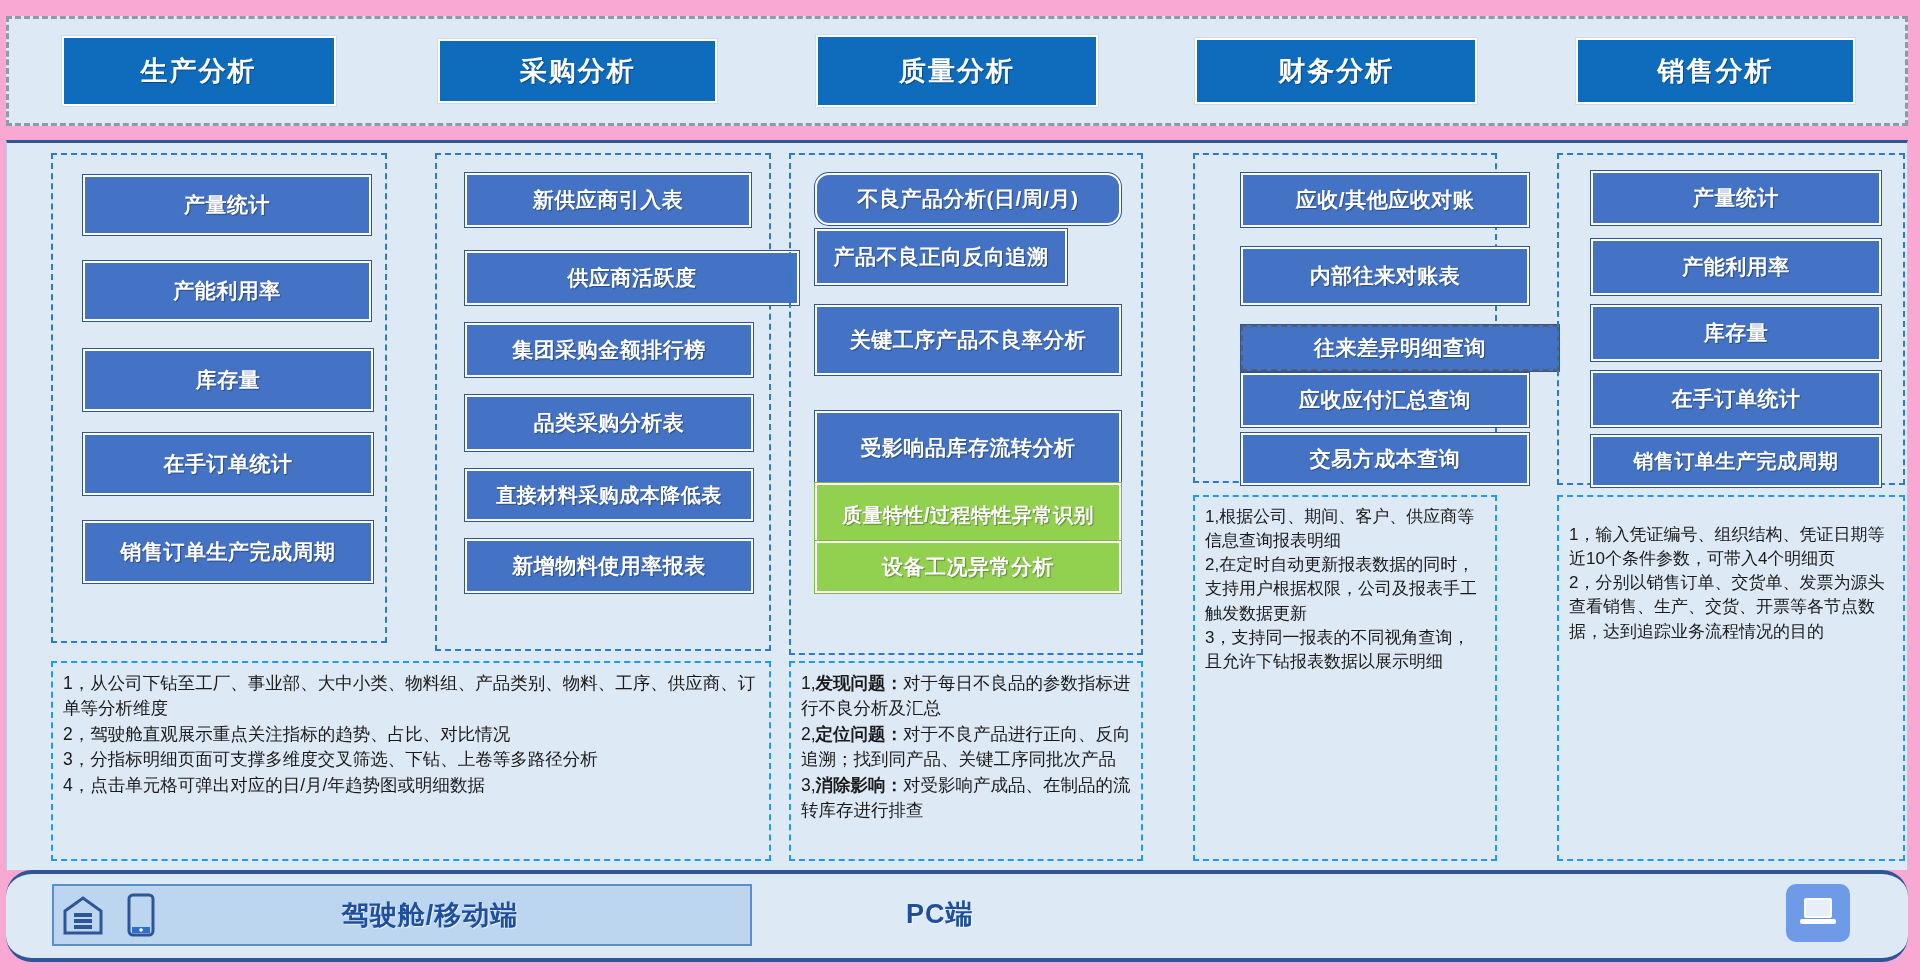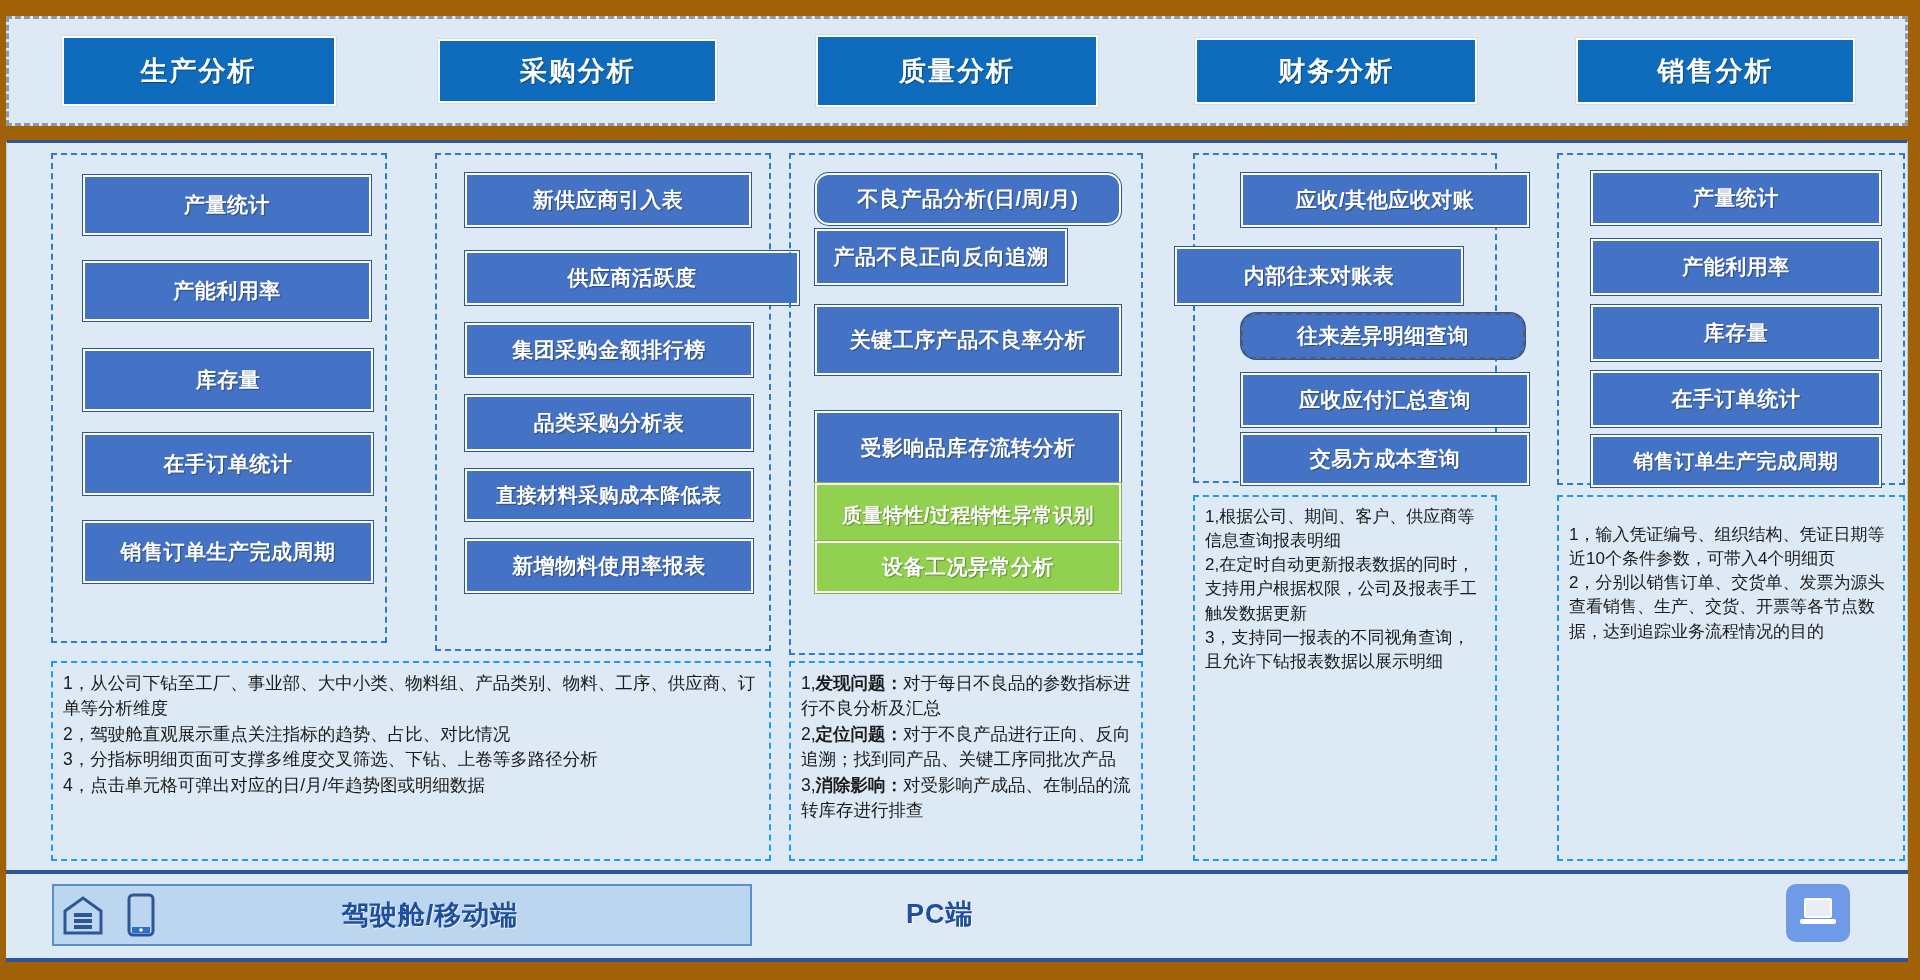--- a/index.html
+++ b/index.html
@@ -2,21 +2,21 @@
 <html><head>
 <meta charset="utf-8">
 <style>
   html,body{margin:0;padding:0;}
   body{
     width:1920px;height:980px;
     background:#ffffff;
     font-family:"Liberation Sans","DejaVu Sans",sans-serif;
     overflow:hidden;
   }
-  .page{position:relative;width:1920px;height:980px;background:#a16207;}
+  .page{position:relative;width:1920px;height:980px;background:#f9a8d4;}
 
   
   .header-strip{
     position:absolute;left:6px;top:16px;width:1902px;height:110px;
     background:#dde9f5;
     border:3px dashed #8f9aa6;
     box-sizing:border-box;
     display:flex;align-items:center;
   }
   .hdr-slot{flex:1 1 0;display:flex;align-items:center;justify-content:center;}
@@ -87,20 +87,21 @@
   .descbox b{font-weight:bold;}
   .descbox.small{font-size:17px;line-height:1.42;}
 
   
   .bottom-bar{
     position:absolute;left:6px;top:870px;width:1902px;height:92px;
     background:#dde9f5;
     border-top:4px solid #2f5597;
     border-bottom:4px solid #2f5597;
     box-sizing:border-box;
+    border-radius:26px;
   }
   .bb-left{
     position:absolute;left:46px;top:10px;width:700px;height:62px;
     background:#bcd6ef;
     border:2px solid #5b8fc9;
     box-sizing:border-box;
     display:flex;align-items:center;
   }
   .bb-icon{width:58px;display:flex;align-items:center;justify-content:center;}
   .bb-label{
@@ -165,22 +166,22 @@
     <div class="tile" style="left:808px;top:30px;width:306px;height:52px;border-radius:14px;">不良产品分析(日/周/月)</div>
     <div class="tile" style="left:808px;top:86px;width:252px;height:56px;">产品不良正向反向追溯</div>
     <div class="tile" style="left:808px;top:162px;width:306px;height:70px;">关键工序产品不良率分析</div>
     <div class="tile" style="left:808px;top:268px;width:306px;height:74px;">受影响品库存流转分析</div>
     <div class="tile green sm" style="left:808px;top:340px;width:306px;height:64px;">质量特性/过程特性异常识别</div>
     <div class="tile green" style="left:808px;top:398px;width:306px;height:52px;">设备工况异常分析</div>
 
     <div class="colbox" style="left:1186px;top:10px;width:304px;height:330px;"></div>
 
     <div class="tile" style="left:1234px;top:30px;width:288px;height:54px;">应收/其他应收对账</div>
-    <div class="tile" style="left:1168px;top:104px;width:288px;height:58px;">内部往来对账表</div>
-    <div class="tile dashedborder" style="left:1234px;top:170px;width:284px;height:46px;border-radius:15px;">往来差异明细查询</div>
+    <div class="tile" style="left:1234px;top:104px;width:288px;height:58px;">内部往来对账表</div>
+    <div class="tile dashedborder" style="left:1234px;top:182px;width:318px;height:46px;">往来差异明细查询</div>
     <div class="tile" style="left:1234px;top:230px;width:288px;height:54px;">应收应付汇总查询</div>
     <div class="tile" style="left:1234px;top:290px;width:288px;height:52px;">交易方成本查询</div>
 
     <div class="colbox" style="left:1550px;top:10px;width:348px;height:332px;"></div>
 
     <div class="tile" style="left:1584px;top:28px;width:290px;height:54px;">产量统计</div>
     <div class="tile" style="left:1584px;top:96px;width:290px;height:56px;">产能利用率</div>
     <div class="tile" style="left:1584px;top:162px;width:290px;height:56px;">库存量</div>
     <div class="tile" style="left:1584px;top:228px;width:290px;height:56px;">在手订单统计</div>
     <div class="tile sm" style="left:1584px;top:292px;width:290px;height:52px;">销售订单生产完成周期</div>

